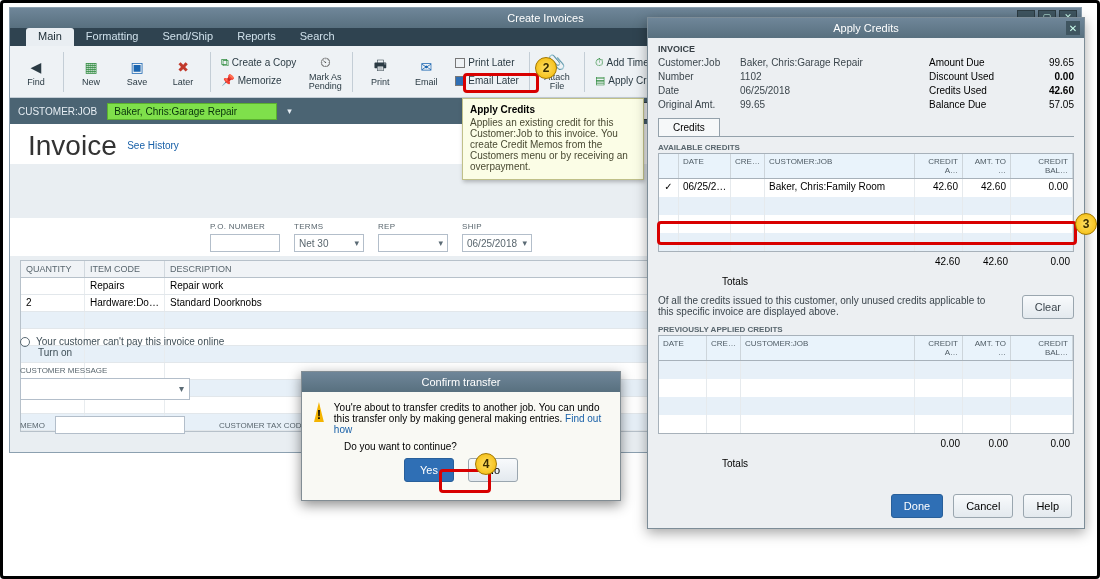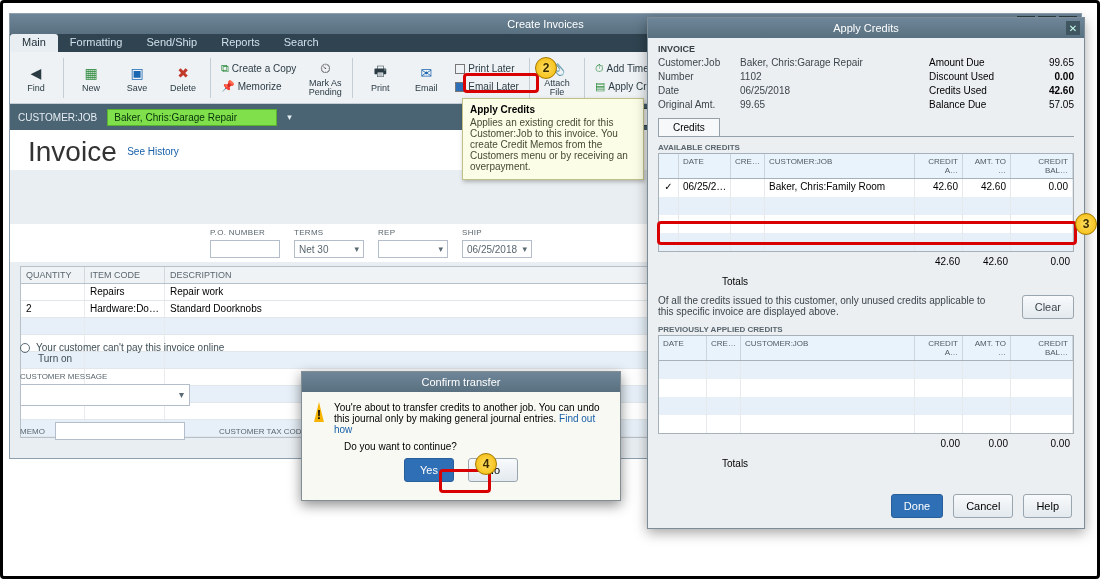--- a/index.html
+++ b/index.html
@@ -1,27 +1,27 @@
 <!DOCTYPE html>
 <html><head>
 <meta charset="utf-8">
 <style>
   * { box-sizing: border-box; font-family: Tahoma, Arial, sans-serif; }
   body { margin:0; padding:0; background:#fff; width:1100px; height:579px; overflow:hidden; position:relative; }
   .shell { position:absolute; inset:0; border:3px solid #000; border-radius:4px; }
 
   
-  .mainwin { position:absolute; left:6px; top:10px; width:1073px; height:446px; background:#e9eef2; border:1px solid #8ca0b0; }
+  .mainwin { position:absolute; left:6px; top:4px; width:1073px; height:446px; background:#e9eef2; border:1px solid #8ca0b0; }
   .titlebar { height:20px; background:linear-gradient(#6f8699,#58707f); color:#fff; font-size:11px; display:flex; align-items:center; justify-content:center; position:relative; }
   .titlebar .winctrl { position:absolute; right:4px; top:2px; display:flex; gap:3px; }
   .titlebar .winbtn { width:18px; height:14px; background:#3f5560; border:1px solid #2c3b43; font-size:9px; color:#cfe; display:flex; align-items:center; justify-content:center; cursor:pointer; }
 
   .tabstrip { height:18px; background:#2f4350; display:flex; font-size:11px; color:#cfe0ea; }
   .tabstrip .tab { padding:2px 12px 0 12px; cursor:pointer; }
-  .tabstrip .tab.active { background:#e9eef2; color:#1a2a33; border-radius:3px 3px 0 0; }
+  .tabstrip .tab.active { background:#e9eef2; color:#1a2a33; border-radius:3px 3px 0 0;margin-left:16px; }
 
   .toolbar { height:52px; background:#eef2f5; border-bottom:1px solid #c4ced6; display:flex; align-items:center; padding:2px 4px; gap:2px; font-size:10px; color:#2b3b44; position:relative; }
   .tbtn { display:flex; flex-direction:column; align-items:center; justify-content:center; width:44px; height:46px; border:1px solid transparent; border-radius:3px; cursor:pointer; }
   .tbtn .ico { width:20px; height:20px; margin-bottom:1px; display:flex; align-items:center; justify-content:center; font-size:14px; }
   .tbtn .lbl { font-size:9px; line-height:9px; text-align:center; }
   .tool-sep { width:1px; height:40px; background:#c4ced6; margin:0 3px; }
   .tlink { font-size:10px; color:#2b3b44; display:flex; align-items:center; gap:3px; cursor:pointer; padding:2px 5px; }
   .tlink .ico { font-size:11px; }
 
   .custbar { height:26px; background:#4b6473; display:flex; align-items:center; padding:0 8px; gap:10px; color:#e6edf3; font-size:10px; }
@@ -155,21 +155,21 @@
     <div class="tbtn">
           <span class="ico" style="color:#2e8b3d">▦</span>
           <span class="lbl">New</span>
         </div>
     <div class="tbtn">
           <span class="ico" style="color:#1b66b1">▣</span>
           <span class="lbl">Save</span>
         </div>
     <div class="tbtn">
           <span class="ico" style="color:#c1392b">✖</span>
-          <span class="lbl">Delete</span>
+          <span class="lbl">Later</span>
         </div>
     <div class="tool-sep"></div>
     <div style="display:flex; flex-direction:column; gap:1px;">
       <div class="tlink">
             <span class="ico" style="color:#2e8b3d">⧉</span>
             <span>Create a Copy</span>
           </div>
       <div class="tlink">
             <span class="ico" style="color:#b48a00">📌</span>
             <span>Memorize</span>
@@ -577,21 +577,21 @@
     <div class="btn">Cancel</div>
     <div class="btn">Help</div>
   </div>
 </div>
 
 <div class="dlg-confirm">
   <div class="dlg-title">Confirm transfer</div>
   <div class="body">
     <div class="warn">!</div>
     <div>
-      <span>You're about to transfer credits to another job. You can undo this journal only by making general journal entries.</span>
+      <span>You're about to transfer credits to another job. You can undo this transfer only by making general making entries.</span>
       <a>Find out how</a>
     </div>
   </div>
   <div class="q">Do you want to continue?</div>
   <div class="btns">
     <div class="btn primary" style="width:50px;justify-content:center">Yes</div>
     <div class="btn" style="width:50px;justify-content:center">No</div>
   </div>
 </div>
 

